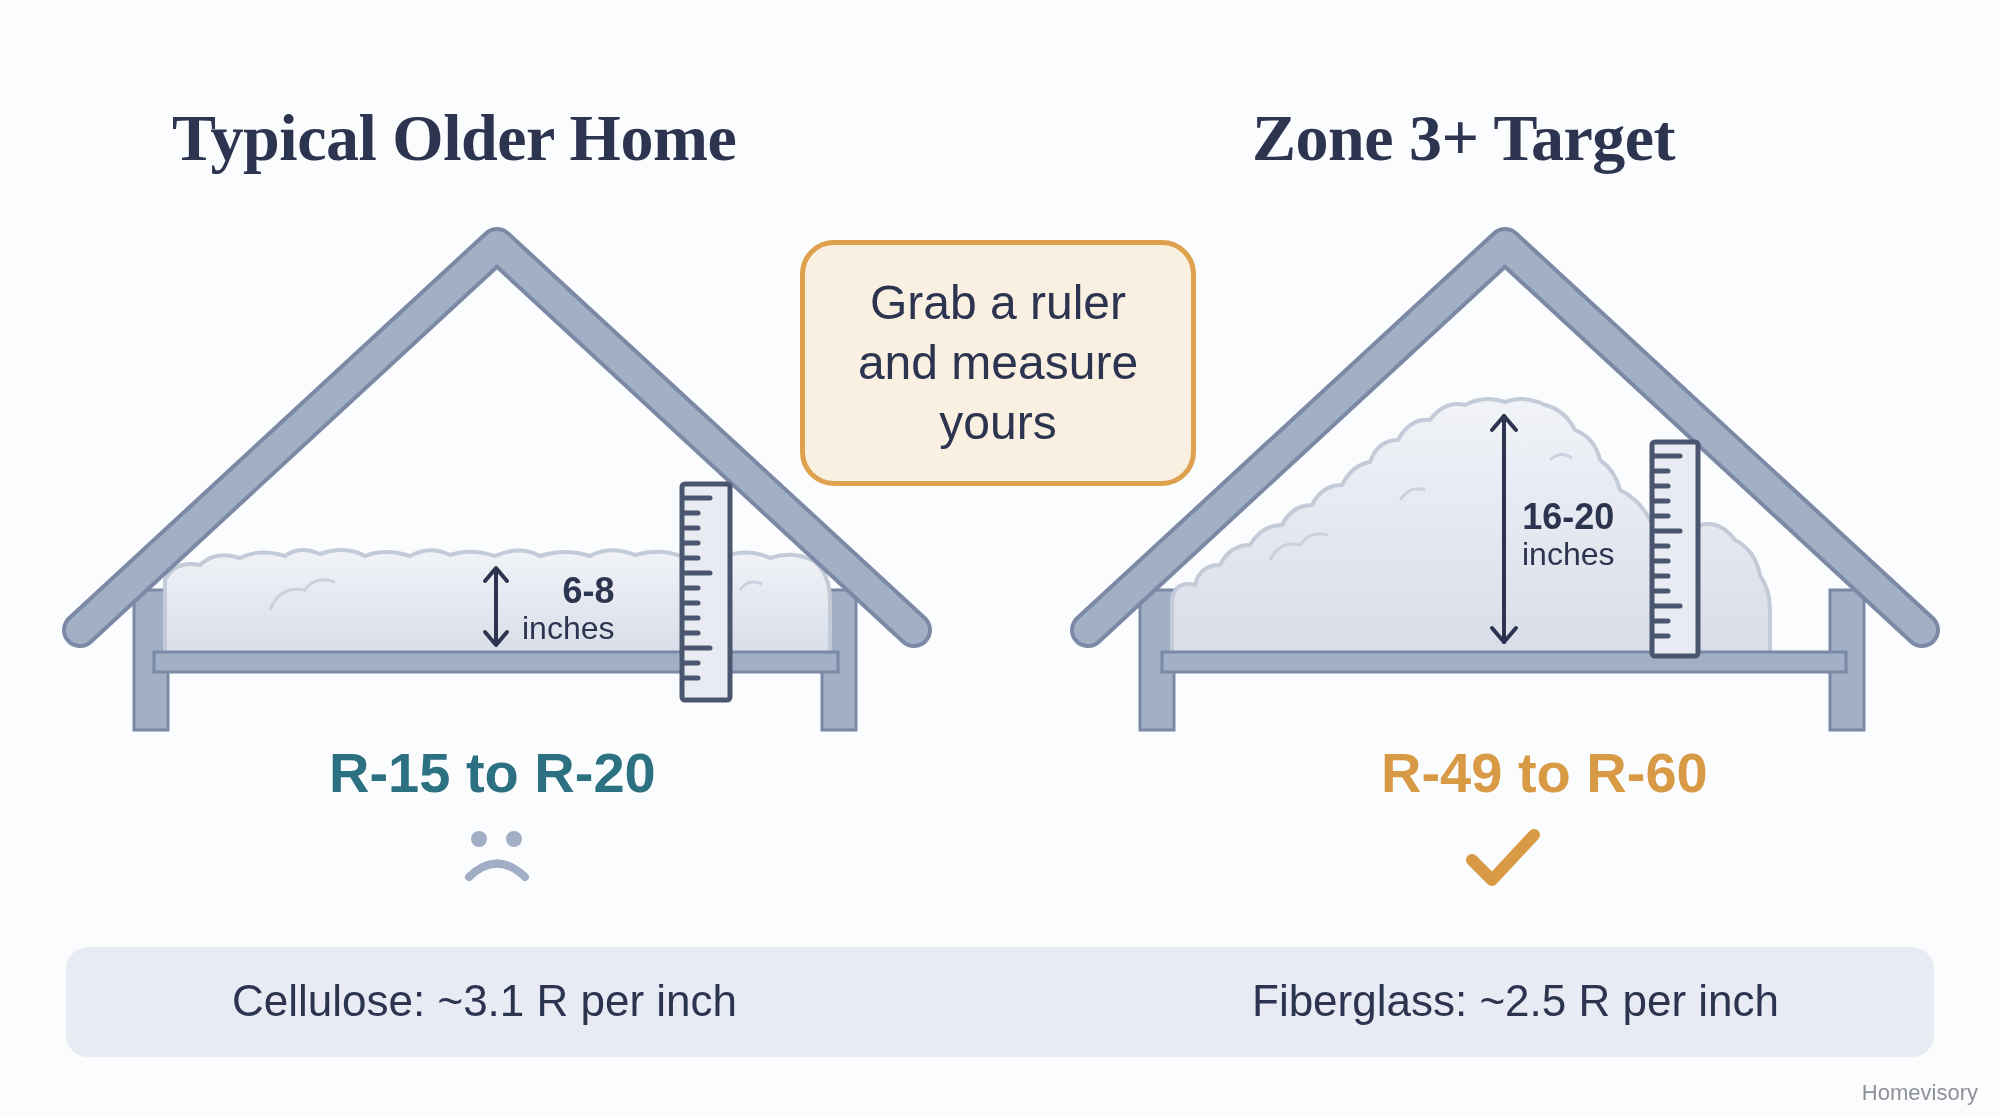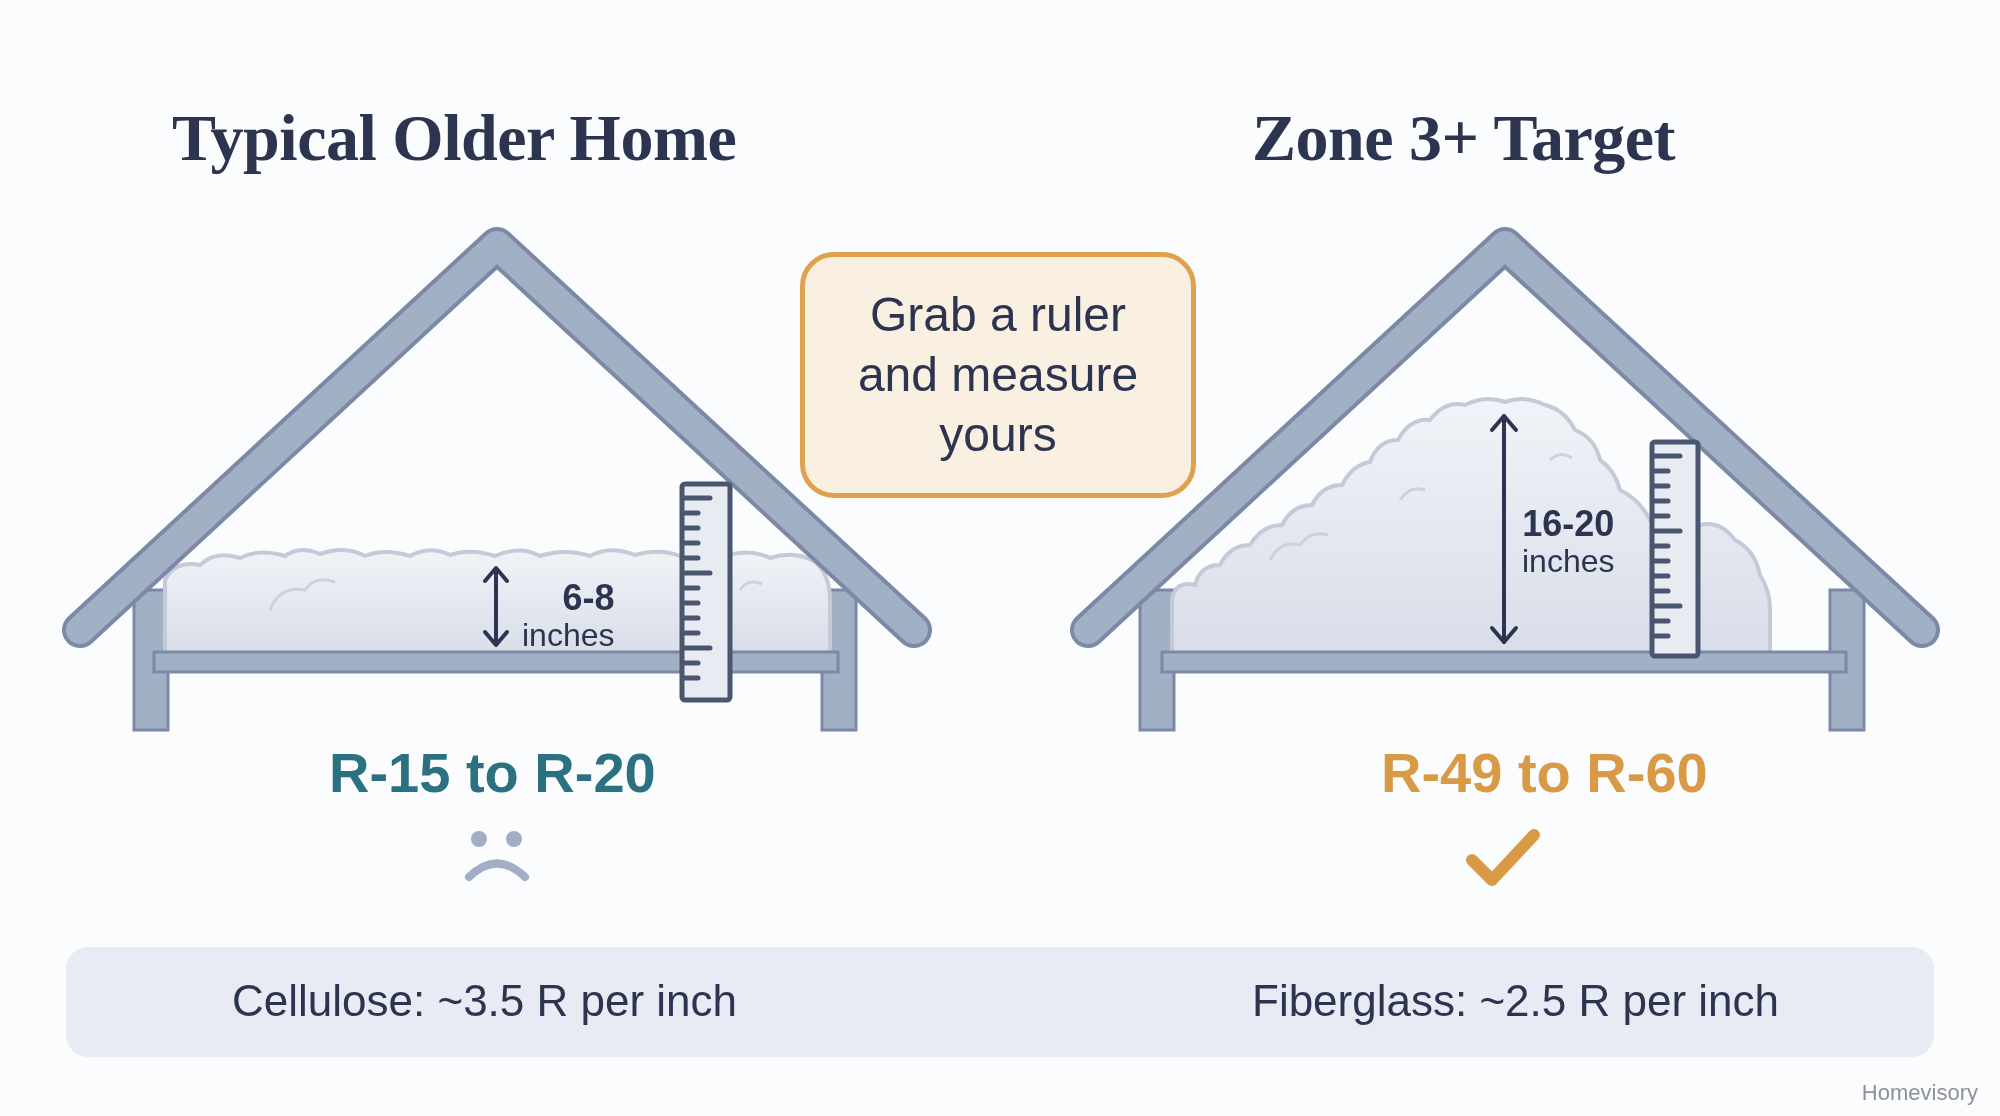--- a/index.html
+++ b/index.html
@@ -14,26 +14,25 @@
   }
   #title-left { left:172px; }
   #title-right { left:1252px; }
   svg.art { position:absolute; left:0; top:0; }
   .callout {
     position:absolute; left:800px; top:240px; width:396px; height:246px;
     box-sizing:border-box; border:5px solid #dea14d; border-radius:34px;
     background:#faf0e2; display:flex; align-items:center; justify-content:center;
     text-align:center; color:#2c3450; font-size:48px; line-height:60px;
     padding:0 20px;
-    margin-top:12px;
   }
   .depth {
     position:absolute; color:#2c3450; text-align:right;
   }
-  .depth .num { font-weight:bold; font-size:36px; line-height:38px; display:block;margin-top:7px; }
+  .depth .num { font-weight:bold; font-size:36px; line-height:38px; display:block; }
   .depth .unit { font-size:32px; line-height:36px; display:block; }
   #depth-left { left:522px; top:572px; }
   #depth-right { left:1522px; top:498px; text-align:center; }
   .rating {
     position:absolute; top:740px; font-size:56px; font-weight:bold; white-space:nowrap;margin-left:13px;
   }
   #rating-left { left:316px; color:#2c7181; }
   #rating-right { left:1368px; color:#d99a45; }
   .info-bar {
     position:absolute; left:66px; top:947px; width:1868px; height:110px;
@@ -165,16 +164,16 @@
 
 <div class="depth" id="depth-right">
   <span class="num">16-20</span>
   <span class="unit">inches</span>
 </div>
 
 <div class="rating" id="rating-left">R-15 to R-20</div>
 <div class="rating" id="rating-right">R-49 to R-60</div>
 
 <div class="info-bar"></div>
-<div class="info-text" id="info-left">Cellulose: ~3.5 R per inch</div>
+<div class="info-text" id="info-left">Cellulose: ~3.1 R per inch</div>
 <div class="info-text" id="info-right">Fiberglass: ~2.5 R per inch</div>
 
 <div class="brand">Homevisory</div>
 
 </body></html>

